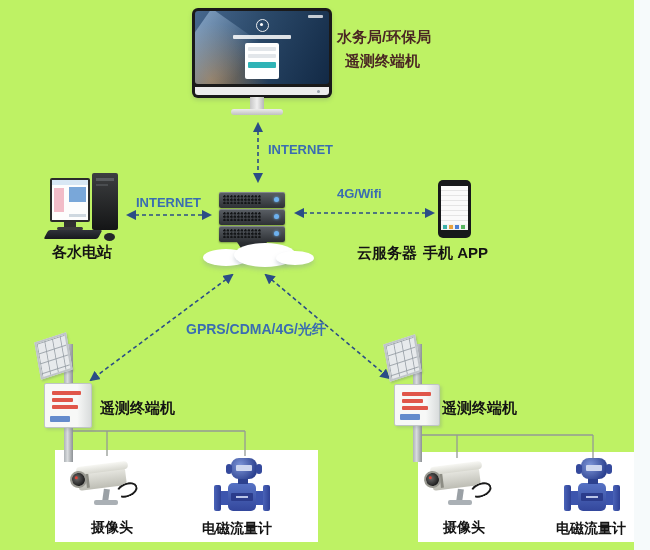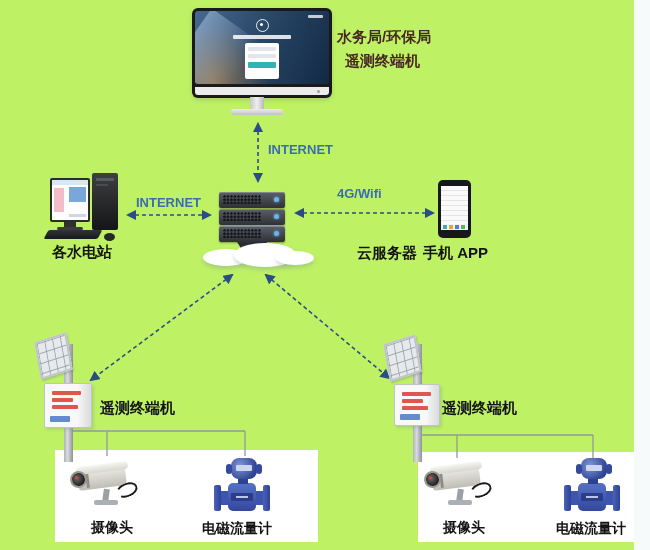--- a/index.html
+++ b/index.html
@@ -257,20 +257,21 @@
 
   <div class="phone">
     <div class="ph-scr">
       <div class="ph-dock"></div>
     </div>
   </div>
 
   <div class="linklab lab-internet-top">INTERNET</div>
   <div class="linklab lab-internet-left">INTERNET</div>
   <div class="linklab lab-wifi">4G/Wifi</div>
+  <div class="linklab lab-gprs">GPRS/CDMA/4G/光纤</div>
 
   <div class="nodelab lbl-hydro">各水电站</div>
   <div class="nodelab lbl-cloud">云服务器</div>
   <div class="nodelab lbl-app">手机 APP</div>
 
   <div class="pole pole-l"></div>
   <div class="solar solar-l"></div>
   <div class="solar-arm arm-l"></div>
   <div class="tbox tbox-l">
     <div class="rb rb1"></div>

